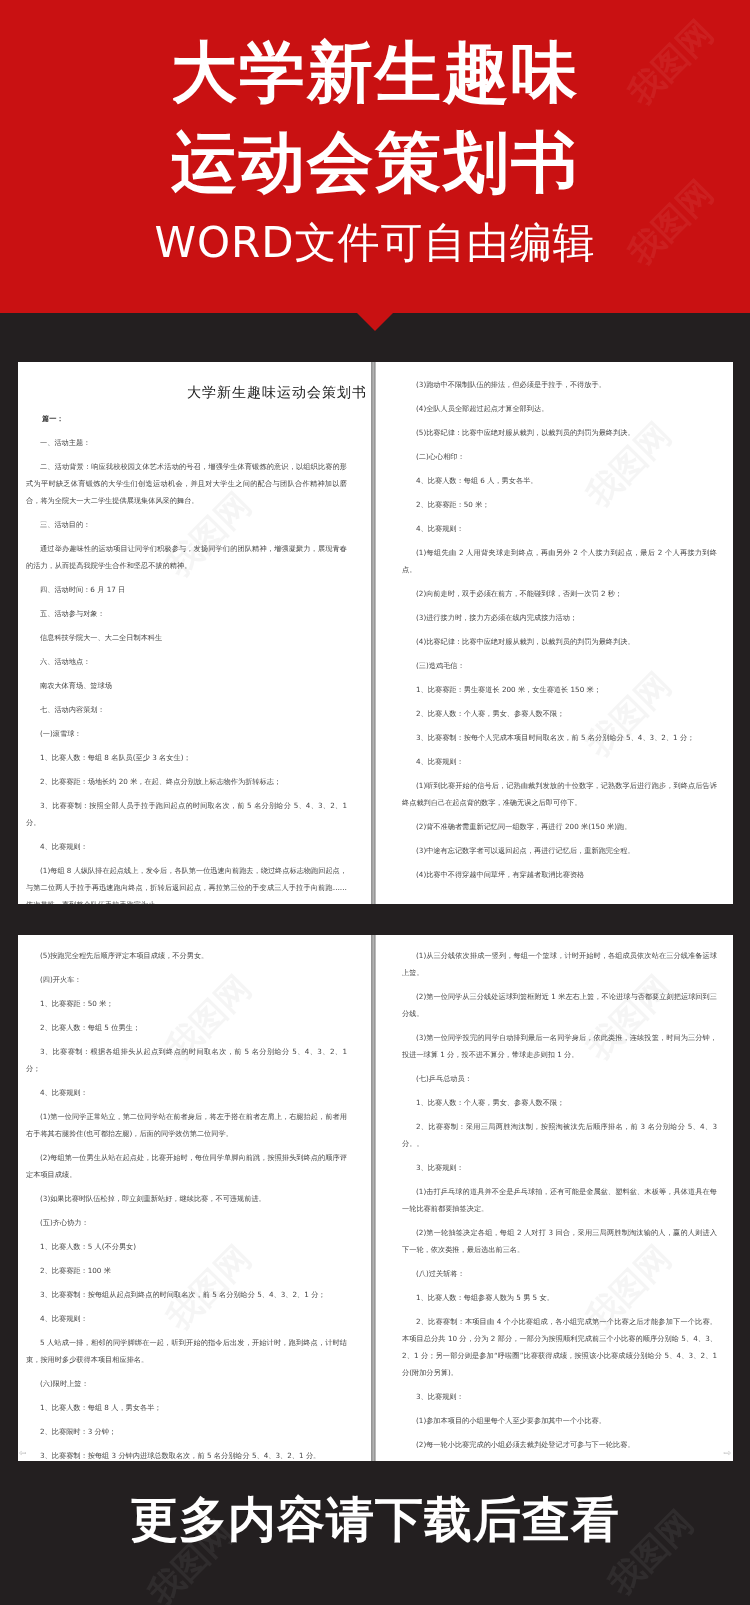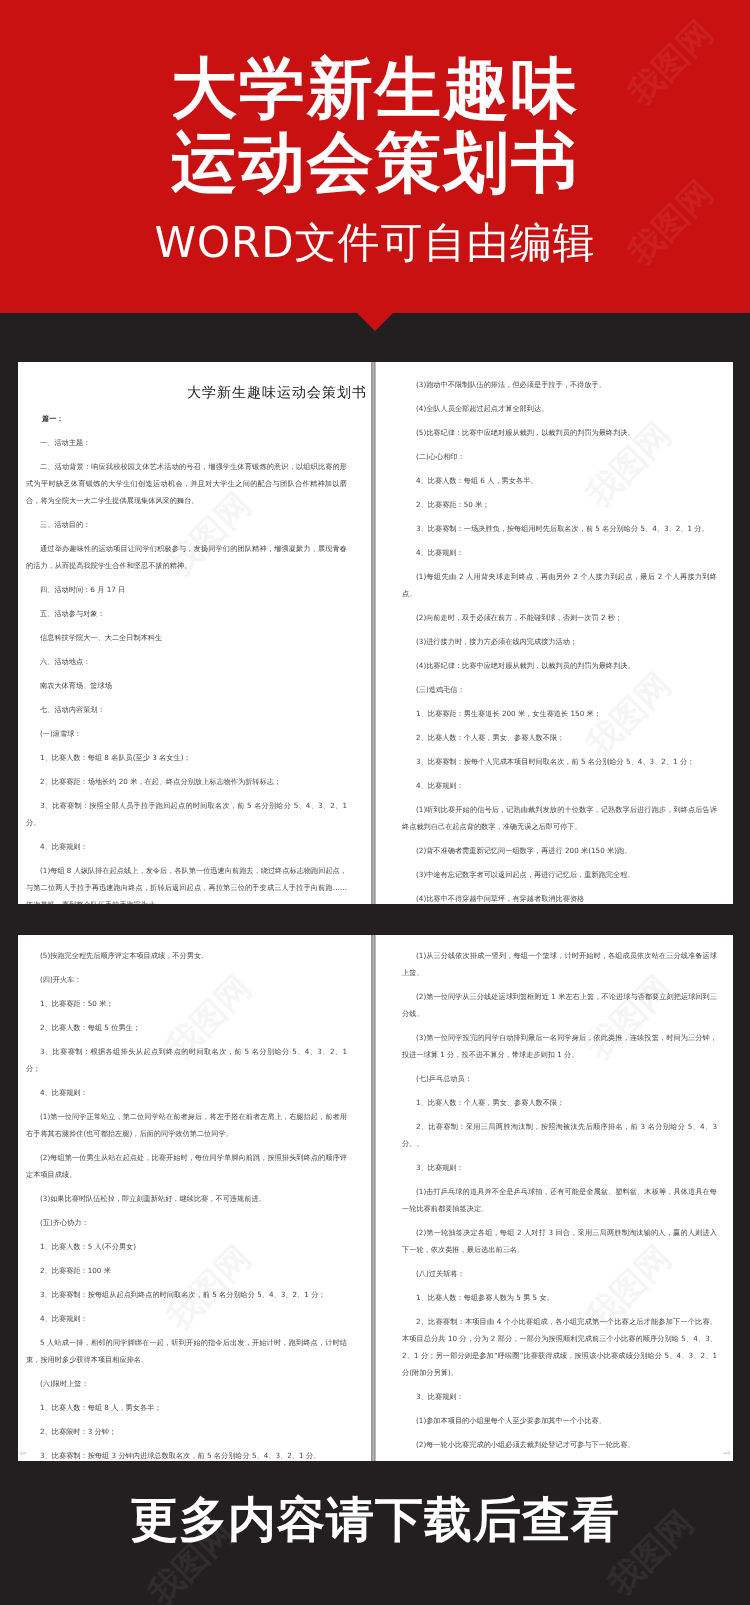--- a/index.html
+++ b/index.html
@@ -4,21 +4,21 @@
 <style>
   * { box-sizing: border-box; margin: 0; padding: 0; }
   html, body { width: 750px; height: 1605px; overflow: hidden; }
   body { background: #231f20; font-family: "DejaVu Sans", "Liberation Sans", sans-serif; position: relative; }
 
   .banner { position: absolute; left: 0; top: 0; width: 750px; height: 313px; background: #c91112; }
   .banner .notch { position: absolute; left: 357px; top: 313px; width: 0; height: 0;
     border-left: 18px solid transparent; border-right: 18px solid transparent; border-top: 18px solid #c91112; }
   .banner h1 { position: absolute; left: 0; width: 750px; text-align: center; color: #fff;
     font-family: "DejaVu Sans", sans-serif; font-weight: bold; font-size: 66px; letter-spacing: 2px; line-height: 1; }
-  .banner .t1 { top: 56px; }
+  .banner .t1 { top: 40px; }
   .banner .t2 { top: 130px; }
   .banner .sub { position: absolute; top: 222px; left: 0; width: 750px; text-align: center; color: #fff;
     font-family: "DejaVu Sans", sans-serif; font-size: 42px; line-height: 1; letter-spacing: 1px; }
 
   .spread { position: absolute; left: 18px; width: 715px; background: #fff; }
   .spread.s1 { top: 362px; height: 542px; }
   .spread.s2 { top: 935px; height: 526px; }
   .spread .divider { position: absolute; left: 349px; top: 0; width: 17px; height: 100%;
     background: linear-gradient(to right, #fff 0, #fff 4px, #8d8d8d 4px, #b9b9b9 7px, #777 8px, #fff 9px, #fff 17px); }
   .page { position: absolute; top: 0; height: 100%; overflow: hidden; color: #333; }
@@ -86,21 +86,20 @@
   </div>
   <div class="divider"></div>
   <div class="page right">
     <div class="content-top">
       <p class="para indent">(3)跑动中不限制队伍的排法，但必须是手拉手，不得放手。</p>
       <p class="para indent">(4)全队人员全部超过起点才算全部到达。</p>
       <p class="para indent">(5)比赛纪律：比赛中应绝对服从裁判，以裁判员的判罚为最终判决。</p>
       <p class="para indent">(二)心心相印：</p>
       <p class="para indent">4、比赛人数：每组 6 人，男女各半。</p>
       <p class="para indent">2、比赛赛距：50 米；</p>
-      <p class="para indent">3、比赛赛制：一场决胜负，按每组用时先后取名次，前 5 名分别给分 5、4、3、2、1 分。</p>
       <p class="para indent">4、比赛规则：</p>
       <p class="para indent">(1)每组先由 2 人用背夹球走到终点，再由另外 2 个人接力到起点，最后 2 个人再接力到终点。</p>
       <p class="para indent">(2)向前走时，双手必须在前方，不能碰到球，否则一次罚 2 秒；</p>
       <p class="para indent">(3)进行接力时，接力方必须在线内完成接力活动；</p>
       <p class="para indent">(4)比赛纪律：比赛中应绝对服从裁判，以裁判员的判罚为最终判决。</p>
       <p class="para indent">(三)造鸡毛信：</p>
       <p class="para indent">1、比赛赛距：男生赛道长 200 米，女生赛道长 150 米；</p>
       <p class="para indent">2、比赛人数：个人赛，男女、参赛人数不限；</p>
       <p class="para indent">3、比赛赛制：按每个人完成本项目时间取名次，前 5 名分别给分 5、4、3、2、1 分；</p>
       <p class="para indent">4、比赛规则：</p>

